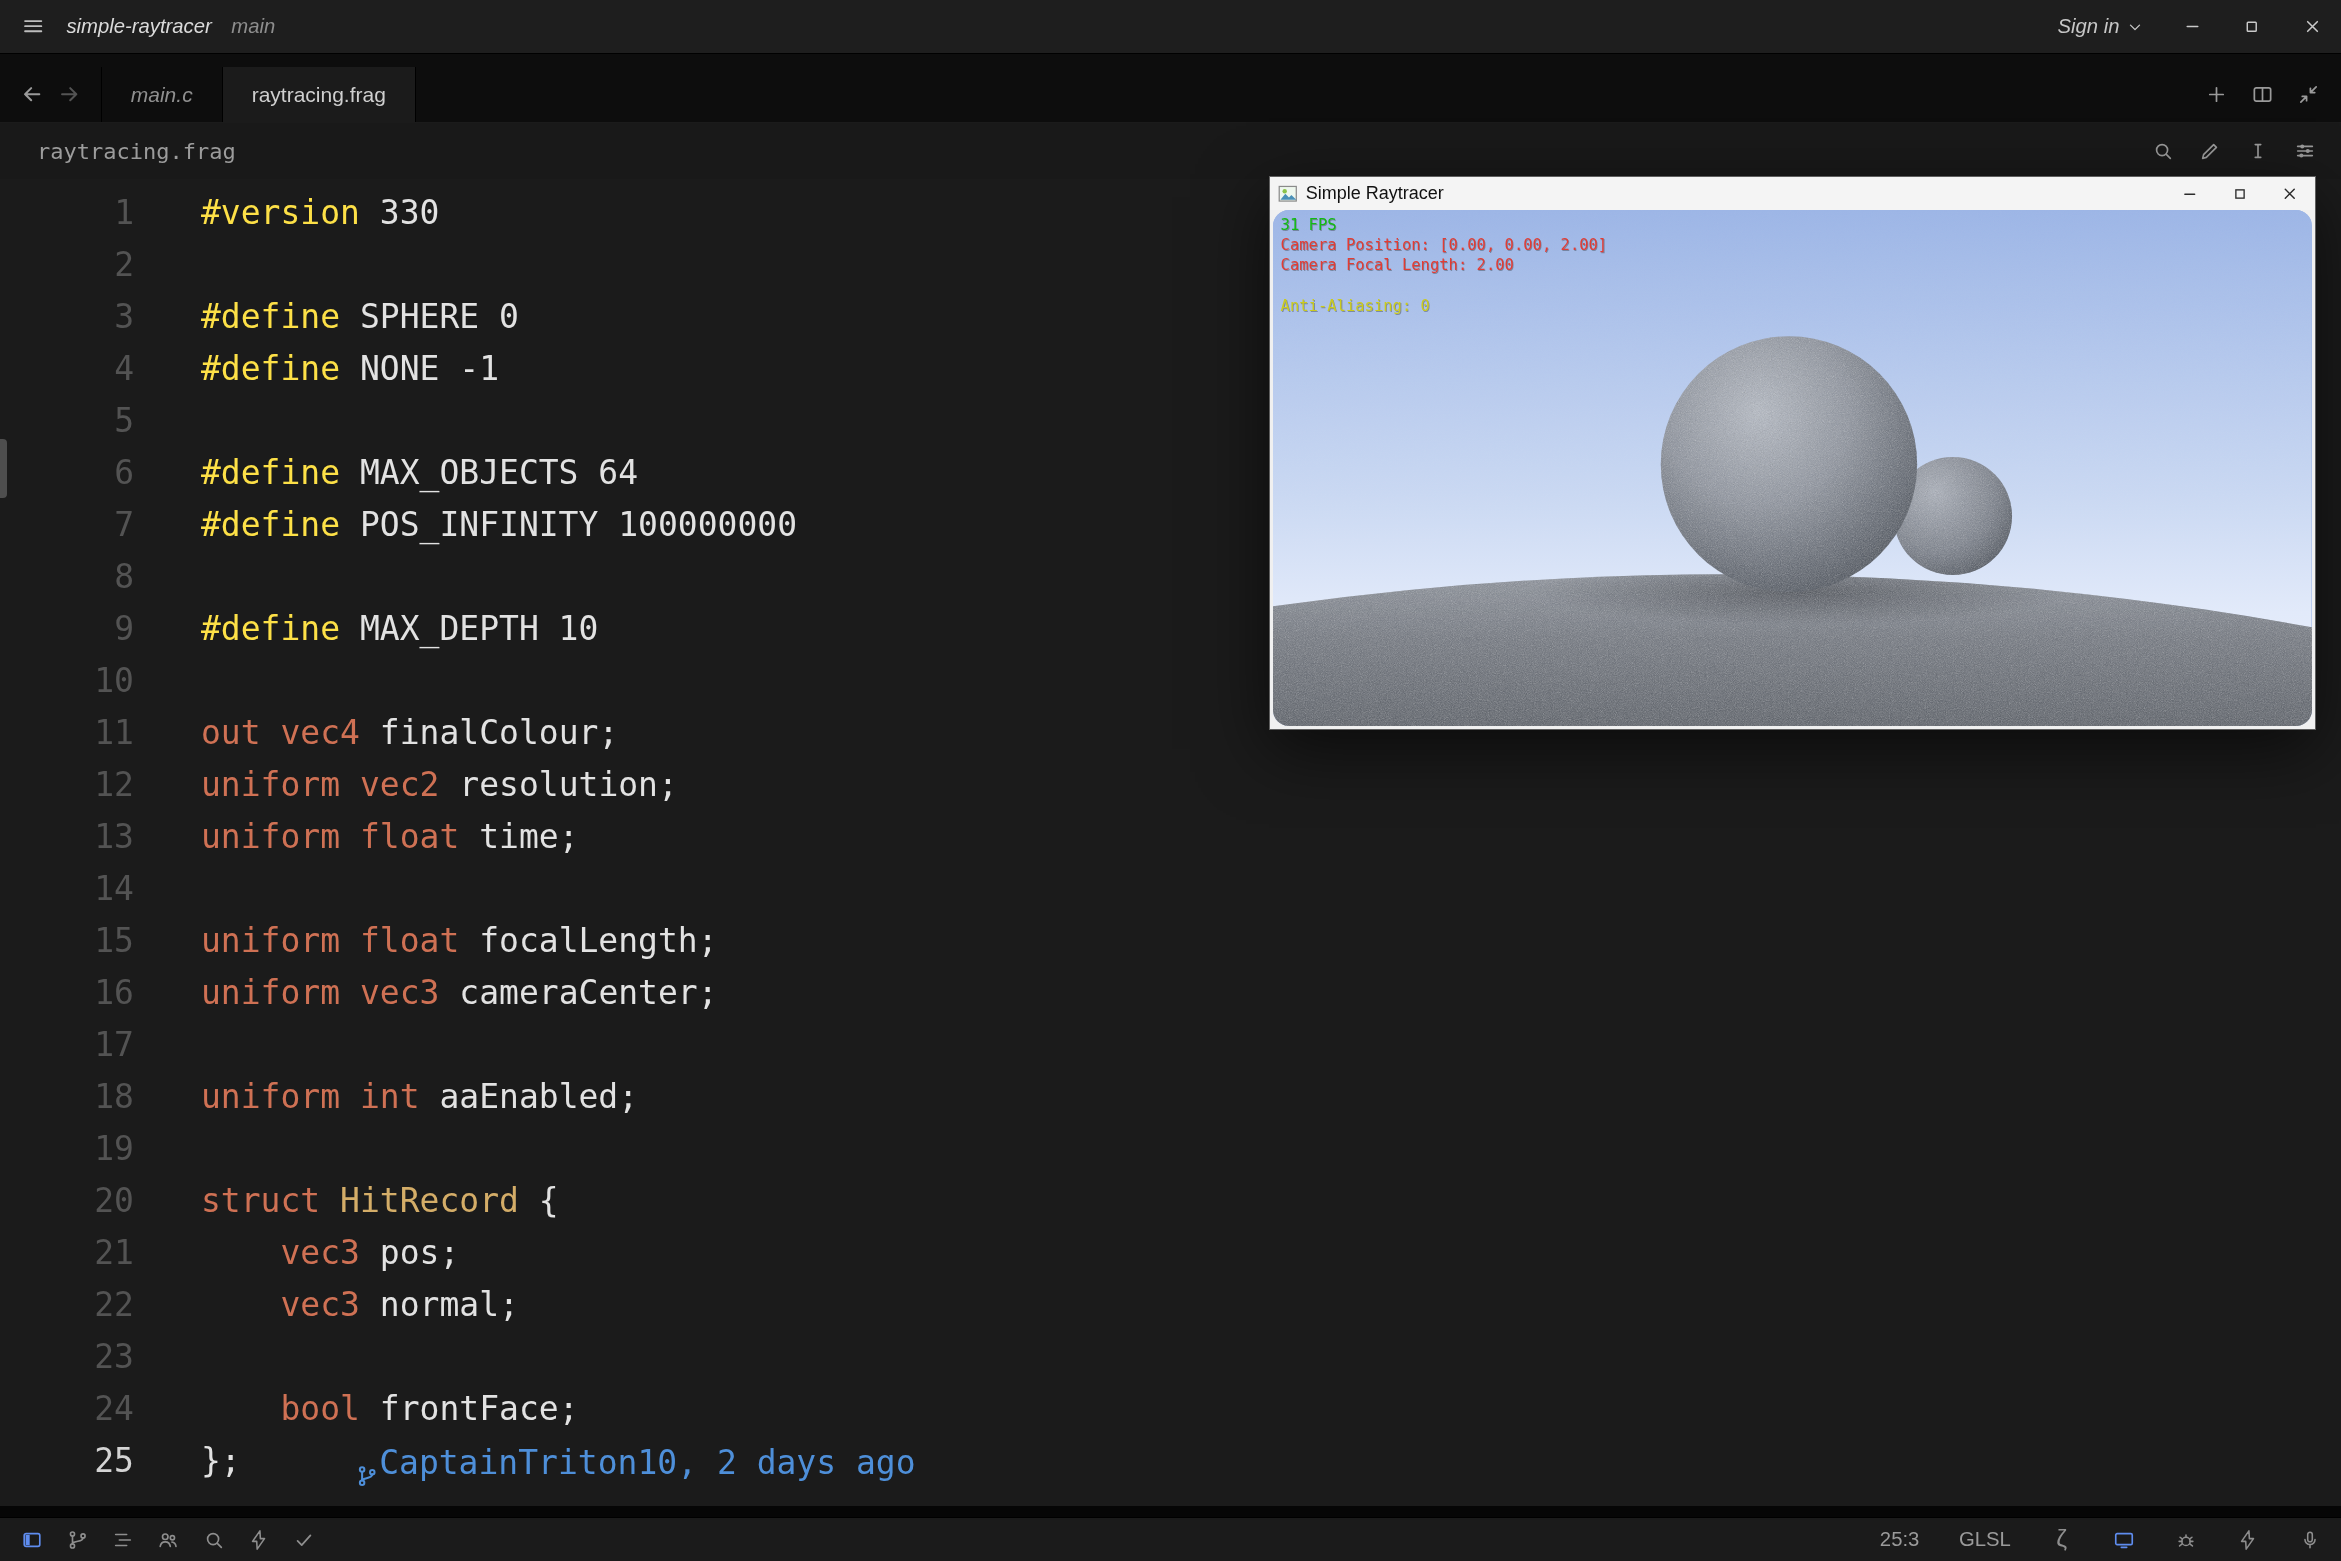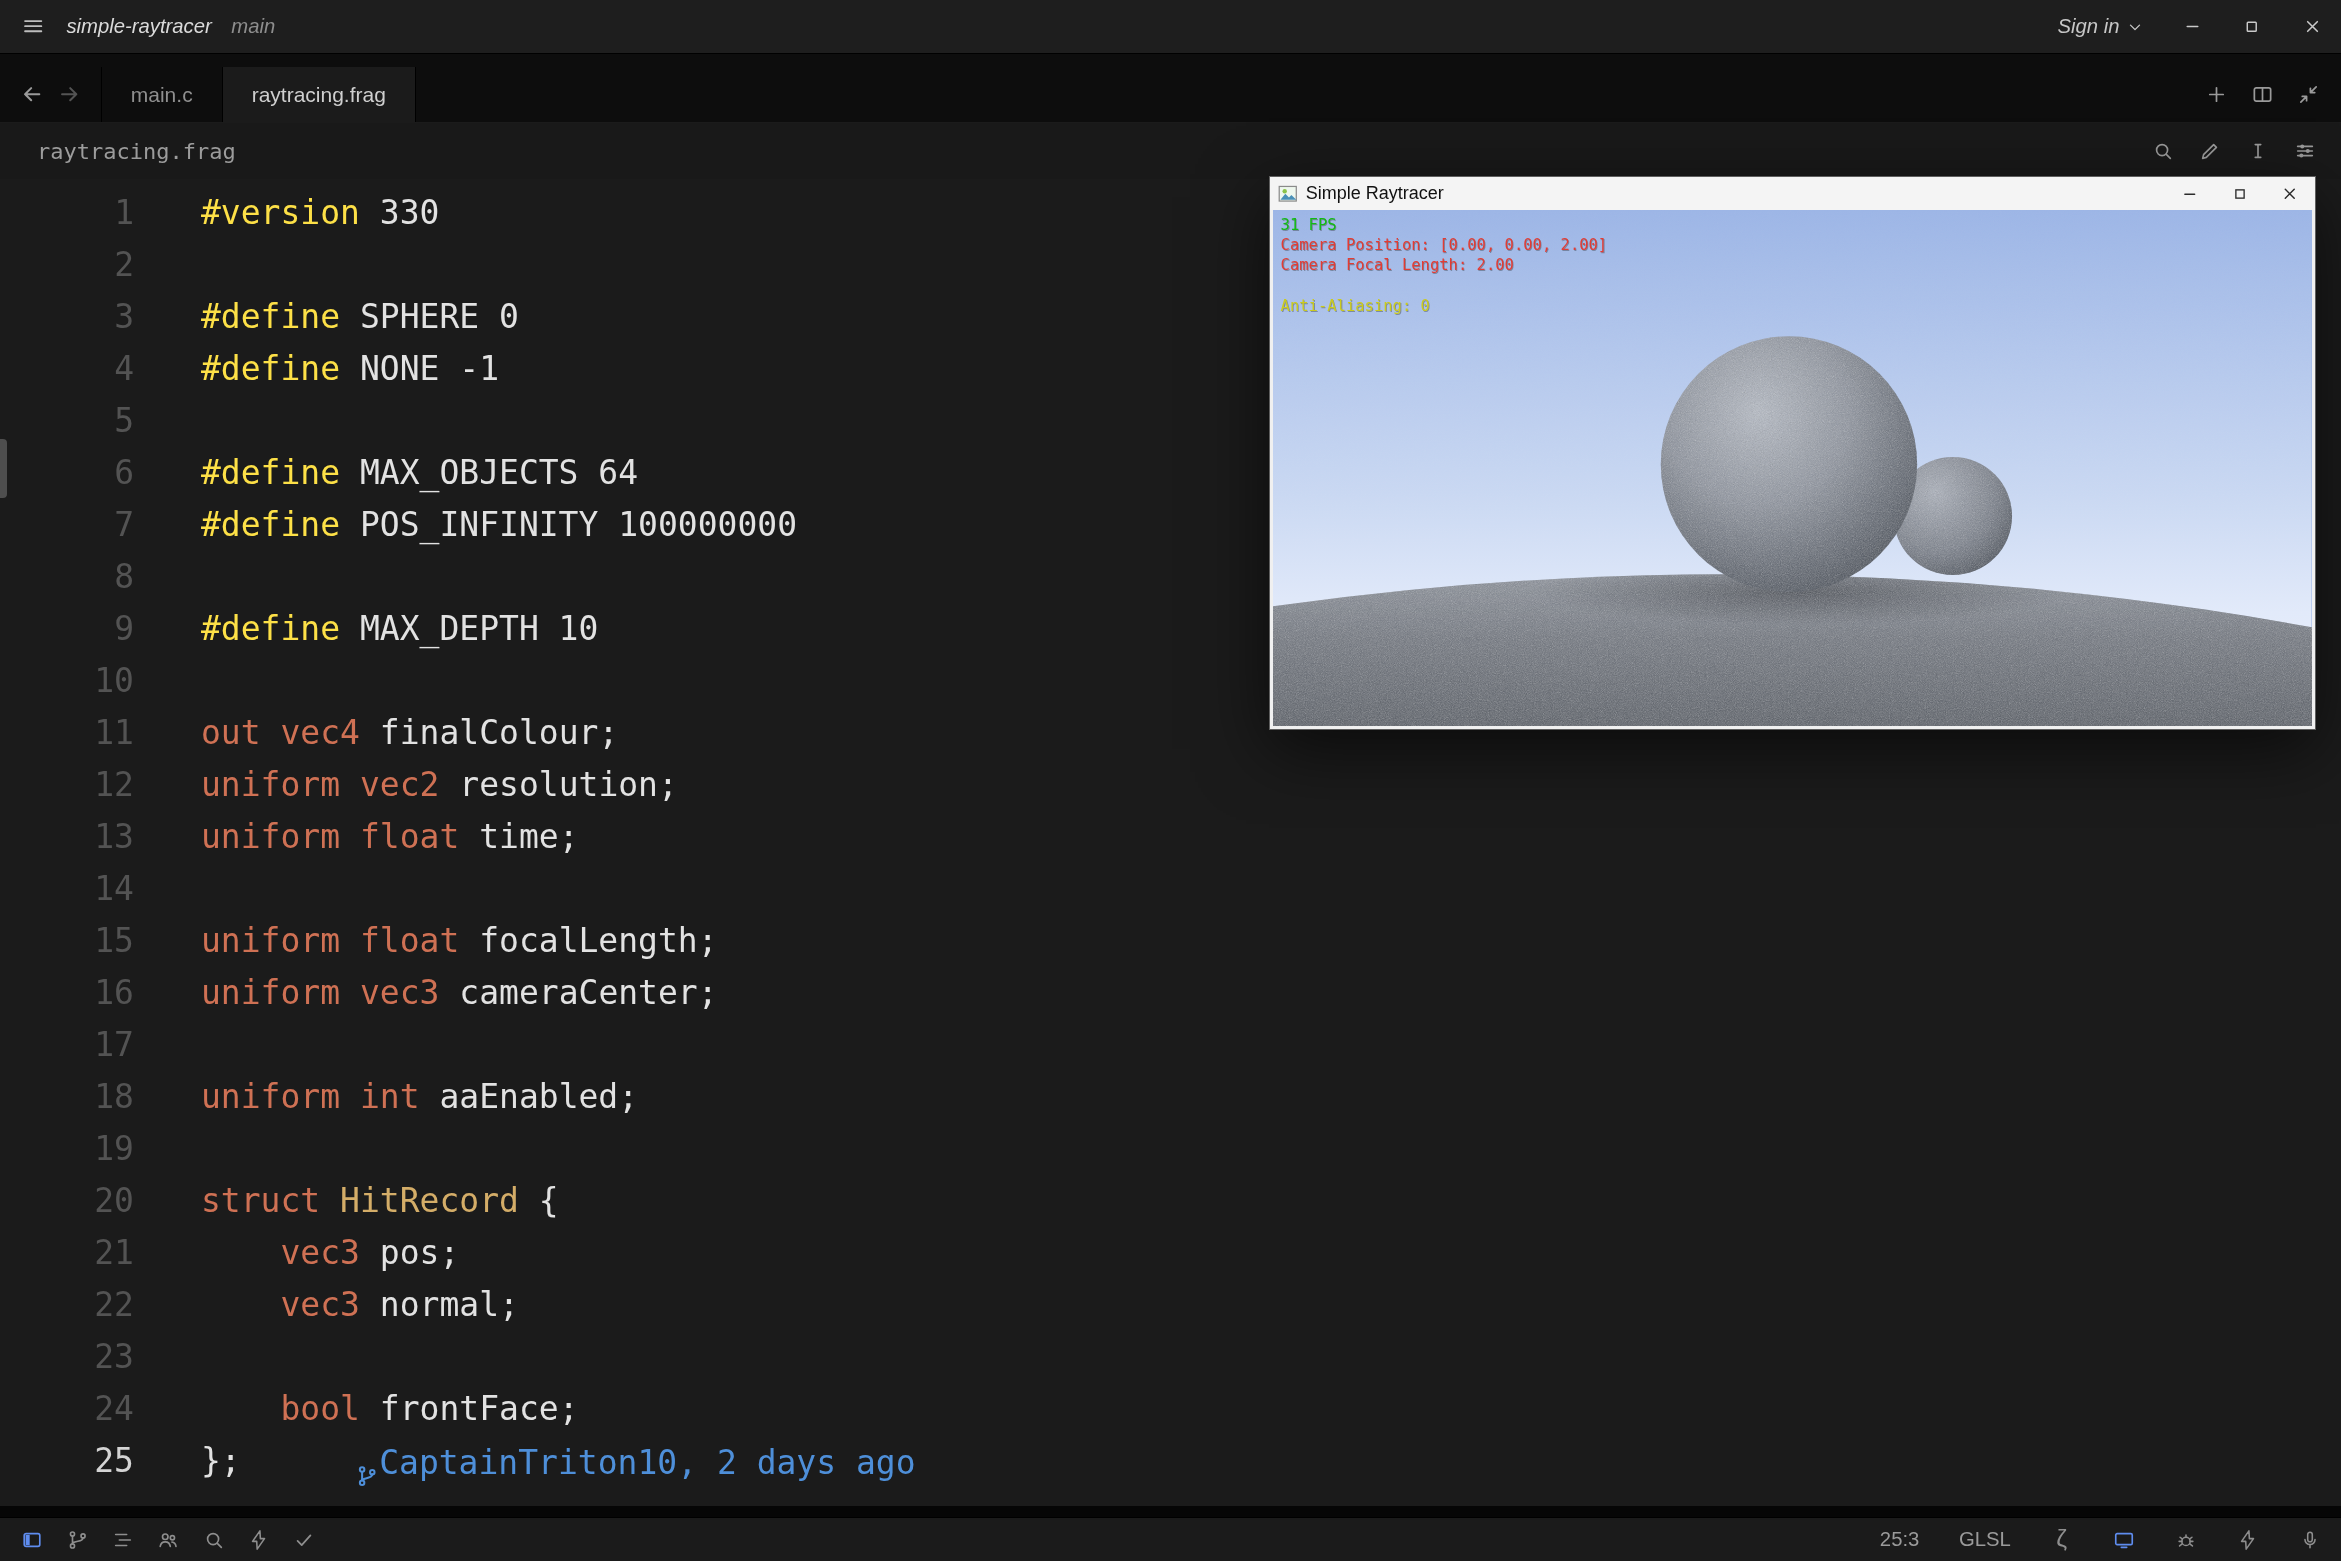--- a/index.html
+++ b/index.html
@@ -18,21 +18,21 @@
   .win-btn{width:60px;height:100%;display:flex;align-items:center;justify-content:center;color:#c9c9c9;}
 
   .gapstrip{position:absolute;top:54px;left:0;right:0;height:14px;background:#0d0d0d;}
 
   
   .tabbar{position:absolute;top:67px;left:0;right:0;height:55px;background:#0d0d0d;display:flex;align-items:stretch;}
   .nav-arrows{display:flex;align-items:center;gap:13px;padding:0 19.5px;border-right:0.8px solid #000;}
   .nav-btn{color:#9a9a9a;display:flex;}
   .nav-btn.dim{color:#545454;}
   .tab{display:flex;align-items:center;padding:0 29px;font-size:21px;border-right:0.8px solid #000;color:#8f8f8f;}
-  .tab.preview{}
+  .tab.preview{font-style:italic;}
   .tab.active{background:#1b1b1b;color:#cfcfcf;}
   .tab-actions{margin-left:auto;display:flex;align-items:center;gap:4.9px;padding-right:13px;}
   .icon-btn{width:41px;height:41px;display:flex;align-items:center;justify-content:center;color:#9a9a9a;border-radius:6.5px;}
 
   
   .crumbbar{position:absolute;top:123px;left:0;right:0;height:56px;background:#191919;
             display:flex;align-items:center;padding:0 16.3px 0 37px;box-sizing:border-box;}
   .crumb{font-family:"DejaVu Sans Mono",monospace;font-size:22px;color:#9c9c9c;}
   .crumb-actions{margin-left:auto;display:flex;align-items:center;gap:6.5px;}
 
@@ -63,21 +63,21 @@
   .sb-text{padding:0 9.8px;}
   .zeta{font-size:24.4px;line-height:1;color:#8e8e8e;}
 
   
   .rtwin{position:absolute;left:1269px;top:176px;width:1047px;height:554px;background:#f0f0f0;
          border:0.8px solid #5e5e5e;box-sizing:border-box;box-shadow:0 19.5px 65px rgba(0,0,0,0.6);}
   .rt-titlebar{height:33px;display:flex;align-items:center;padding-left:8.1px;gap:8.1px;background:#f4f4f4;}
   .rt-title{font-size:18px;color:#111;}
   .rt-controls{margin-left:auto;display:flex;height:100%;}
   .rt-btn{width:50px;height:100%;display:flex;align-items:center;justify-content:center;color:#2b2b2b;}
-  .rt-content{position:absolute;left:3.3px;right:3.3px;top:33px;bottom:3.3px;background:#9db6e6;overflow:hidden;}
+  .rt-content{position:absolute;left:3.3px;right:3.3px;top:33px;bottom:3.3px;background:#9db6e6;overflow:hidden;border-radius:16px;}
   .render{position:absolute;inset:0;width:100%;height:100%;}
   .hud{position:absolute;top:4.9px;left:7.3px;font-family:"DejaVu Sans Mono",monospace;font-size:15.5px;line-height:20.3px;
        text-shadow:0.8px 0.8px 0 rgba(35,35,35,0.35);}
   .hud-fps{color:#13bb13;}
   .hud-cam{color:#e23c34;}
   .hud-aa{color:#cbcb1e;margin-top:20.3px;}
 </style>
 </head>
 <body>
 

